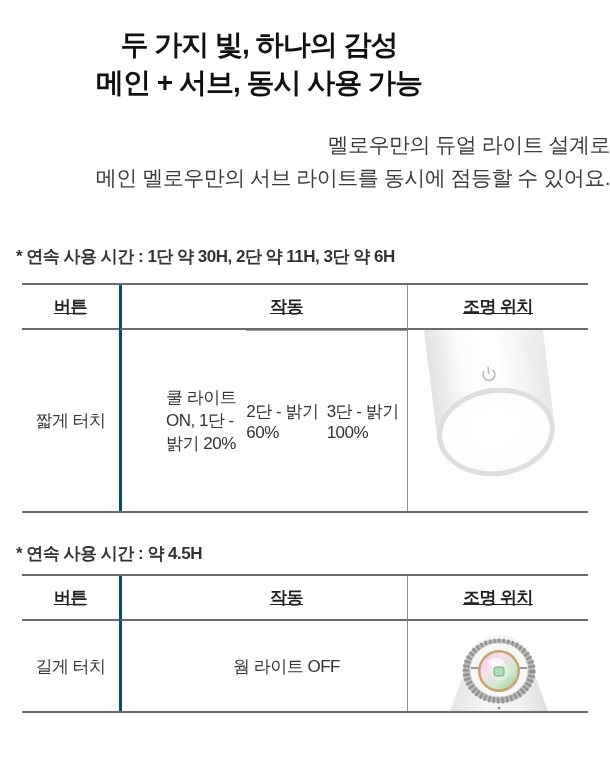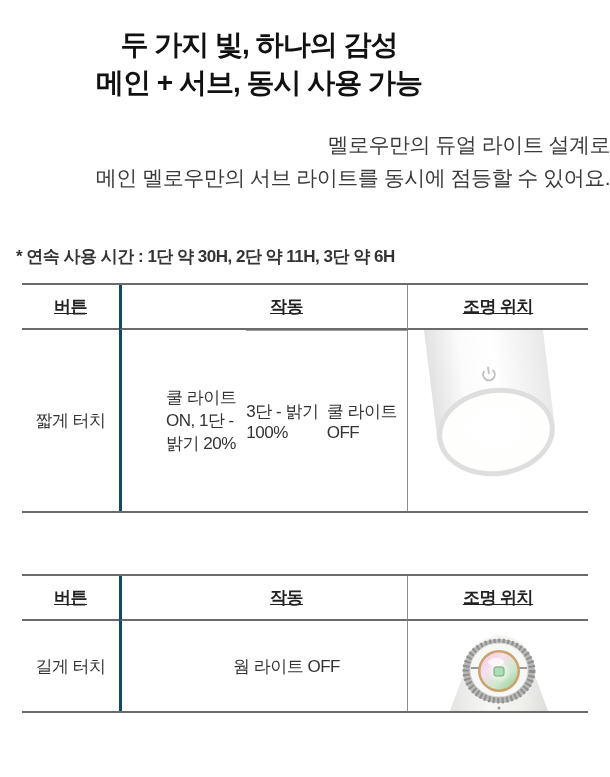--- a/index.html
+++ b/index.html
@@ -55,22 +55,22 @@
 
   <div class="tbl tbl-1">
     <div class="th">버튼</div>
     <div class="th mid">작동</div>
     <div class="th">조명 위치</div>
 
     <div class="cell-btn">짧게 터치</div>
 
     <div class="cell-actions mid">
       <div class="action">쿨 라이트 ON, 1단 - 밝기 20%</div>
+      <div class="action">2단 - 밝기 60%</div>
       <div class="action">3단 - 밝기 100%</div>
-      <div class="action">쿨 라이트 OFF</div>
     </div>
 
     <div class="cell-img">
       <svg viewBox="0 0 180 181">
         <defs>
           <linearGradient id="g-body" x1="0" y1="0" x2="1" y2="0">
             <stop offset="0" stop-color="#e2e2e2"></stop>
             <stop offset="0.28" stop-color="#fbfbfb"></stop>
             <stop offset="0.55" stop-color="#ffffff"></stop>
             <stop offset="0.85" stop-color="#f0f0f0"></stop>
@@ -88,20 +88,21 @@
           <ellipse cx="88" cy="102" rx="54" ry="39" fill="url(#g-face)"></ellipse>
           <g transform="translate(88,44)" stroke="#bdbdbd" stroke-width="1.8" fill="none" stroke-linecap="round">
             <path d="M -4.6 -3.4 A 5.8 5.8 0 1 0 4.6 -3.4"></path>
             <line x1="0" y1="-7" x2="0" y2="-1"></line>
           </g>
         </g>
       </svg>
     </div>
   </div>
 
+  <div class="note note-2">* 연속 사용 시간 : 약 4.5H</div>
 
   <div class="tbl tbl-2">
     <div class="th">버튼</div>
     <div class="th mid">작동</div>
     <div class="th">조명 위치</div>
 
     <div class="cell-btn">길게 터치</div>
 
     <div class="cell-actions mid">
       <div class="action">웜 라이트 OFF</div>

